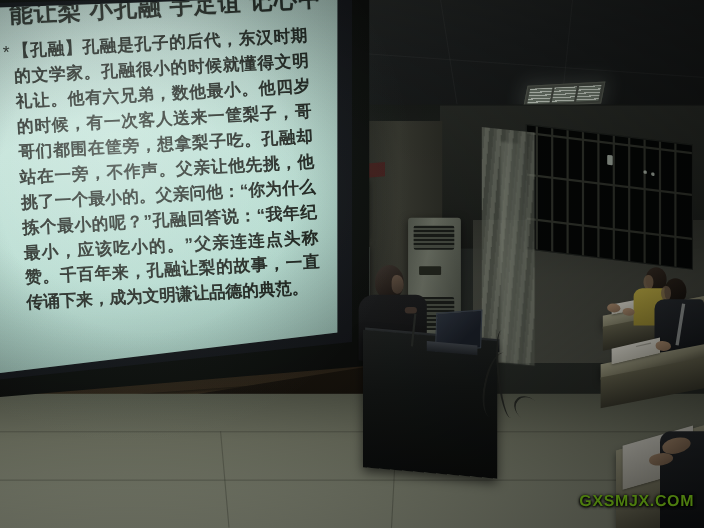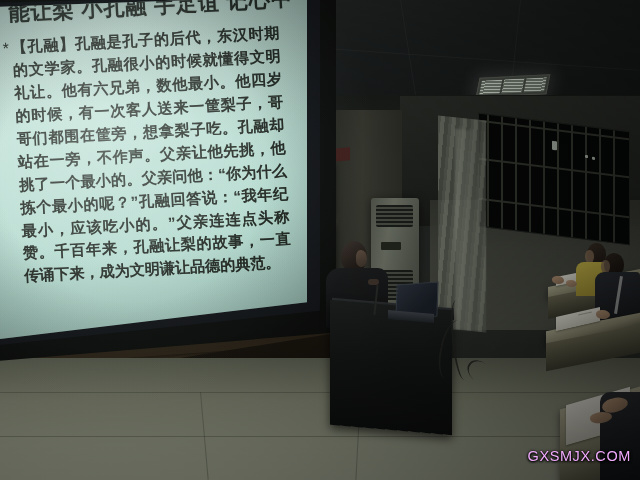--- a/index.html
+++ b/index.html
@@ -474,23 +474,23 @@
     pointer-events: none;
   }
 
   
   .watermark {
     position: absolute;
     right: 9px;
     bottom: 16px;
     font-family: "Liberation Sans", sans-serif;
     font-size: 14.5px;
-    font-weight: normal;
+    font-weight: bold;
     letter-spacing: .6px;
-    color: #f0abfc;
+    color: #4d7c0f;
     text-shadow:
       0 0 3px rgba(0,0,0,.95),
       1px 1px 2px rgba(0,0,0,.9),
       -1px 1px 2px rgba(0,0,0,.7);
     user-select: none;
   }
 </style>
 </head>
 <body>
 

